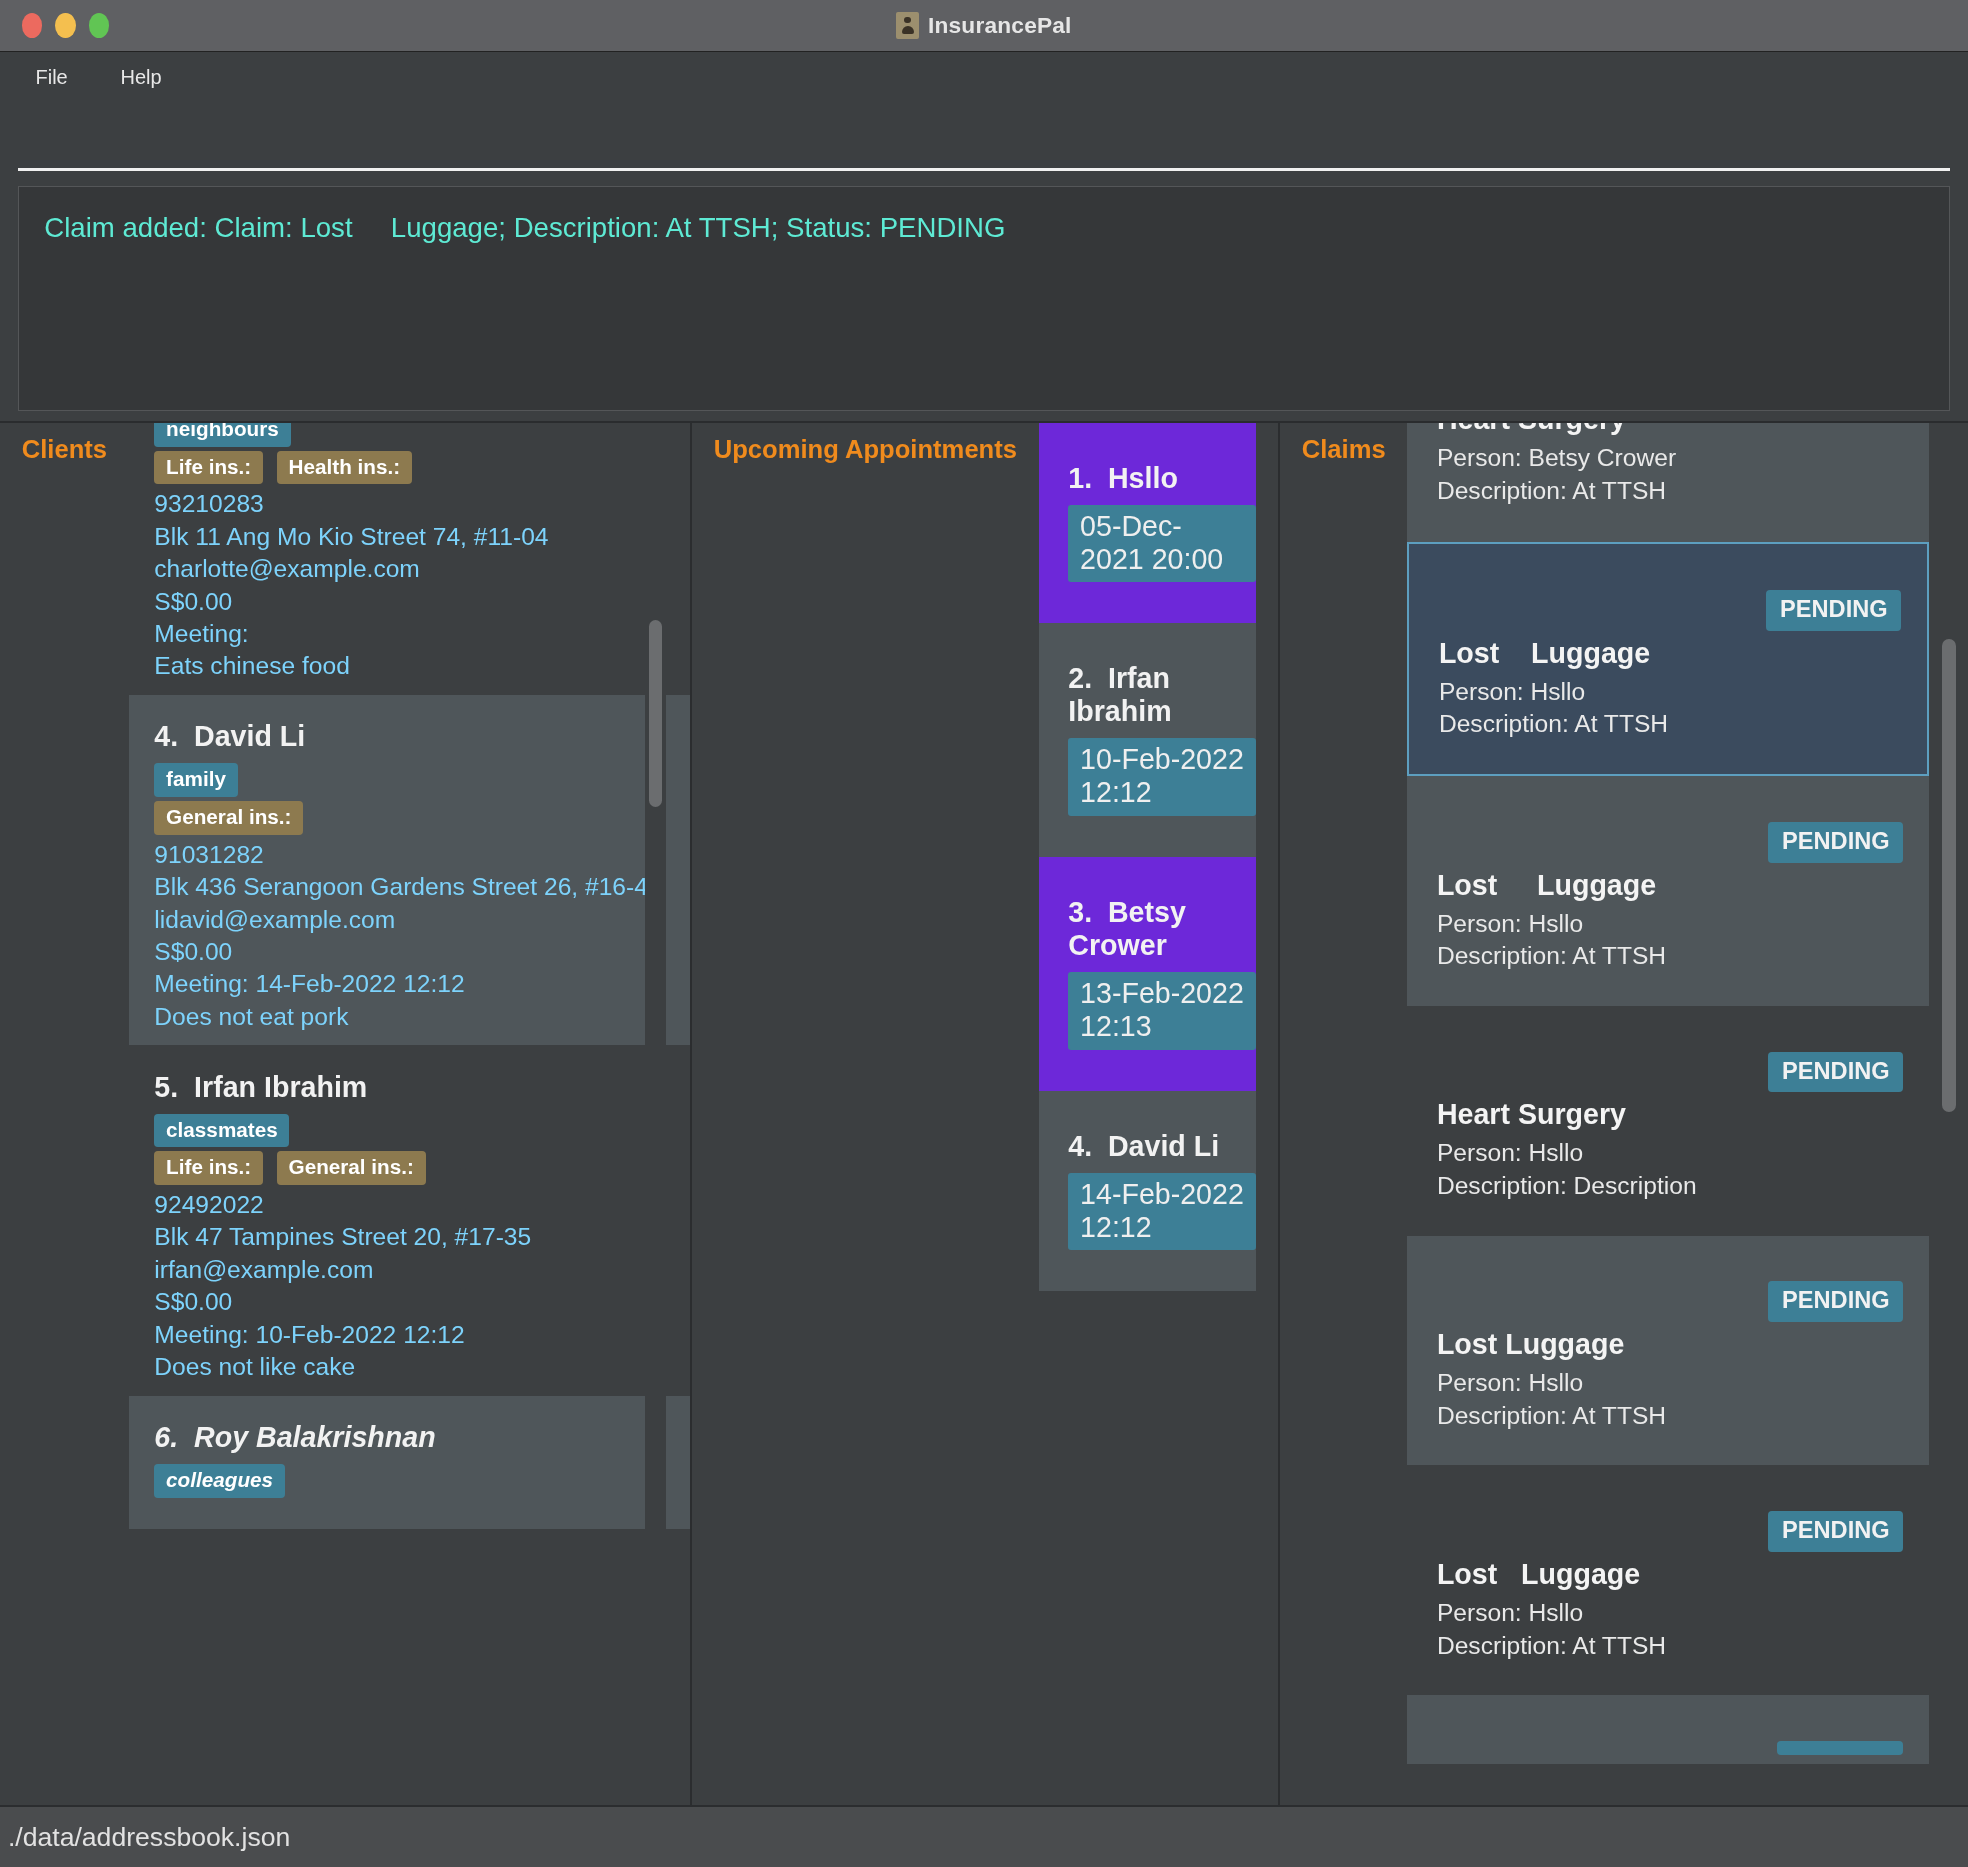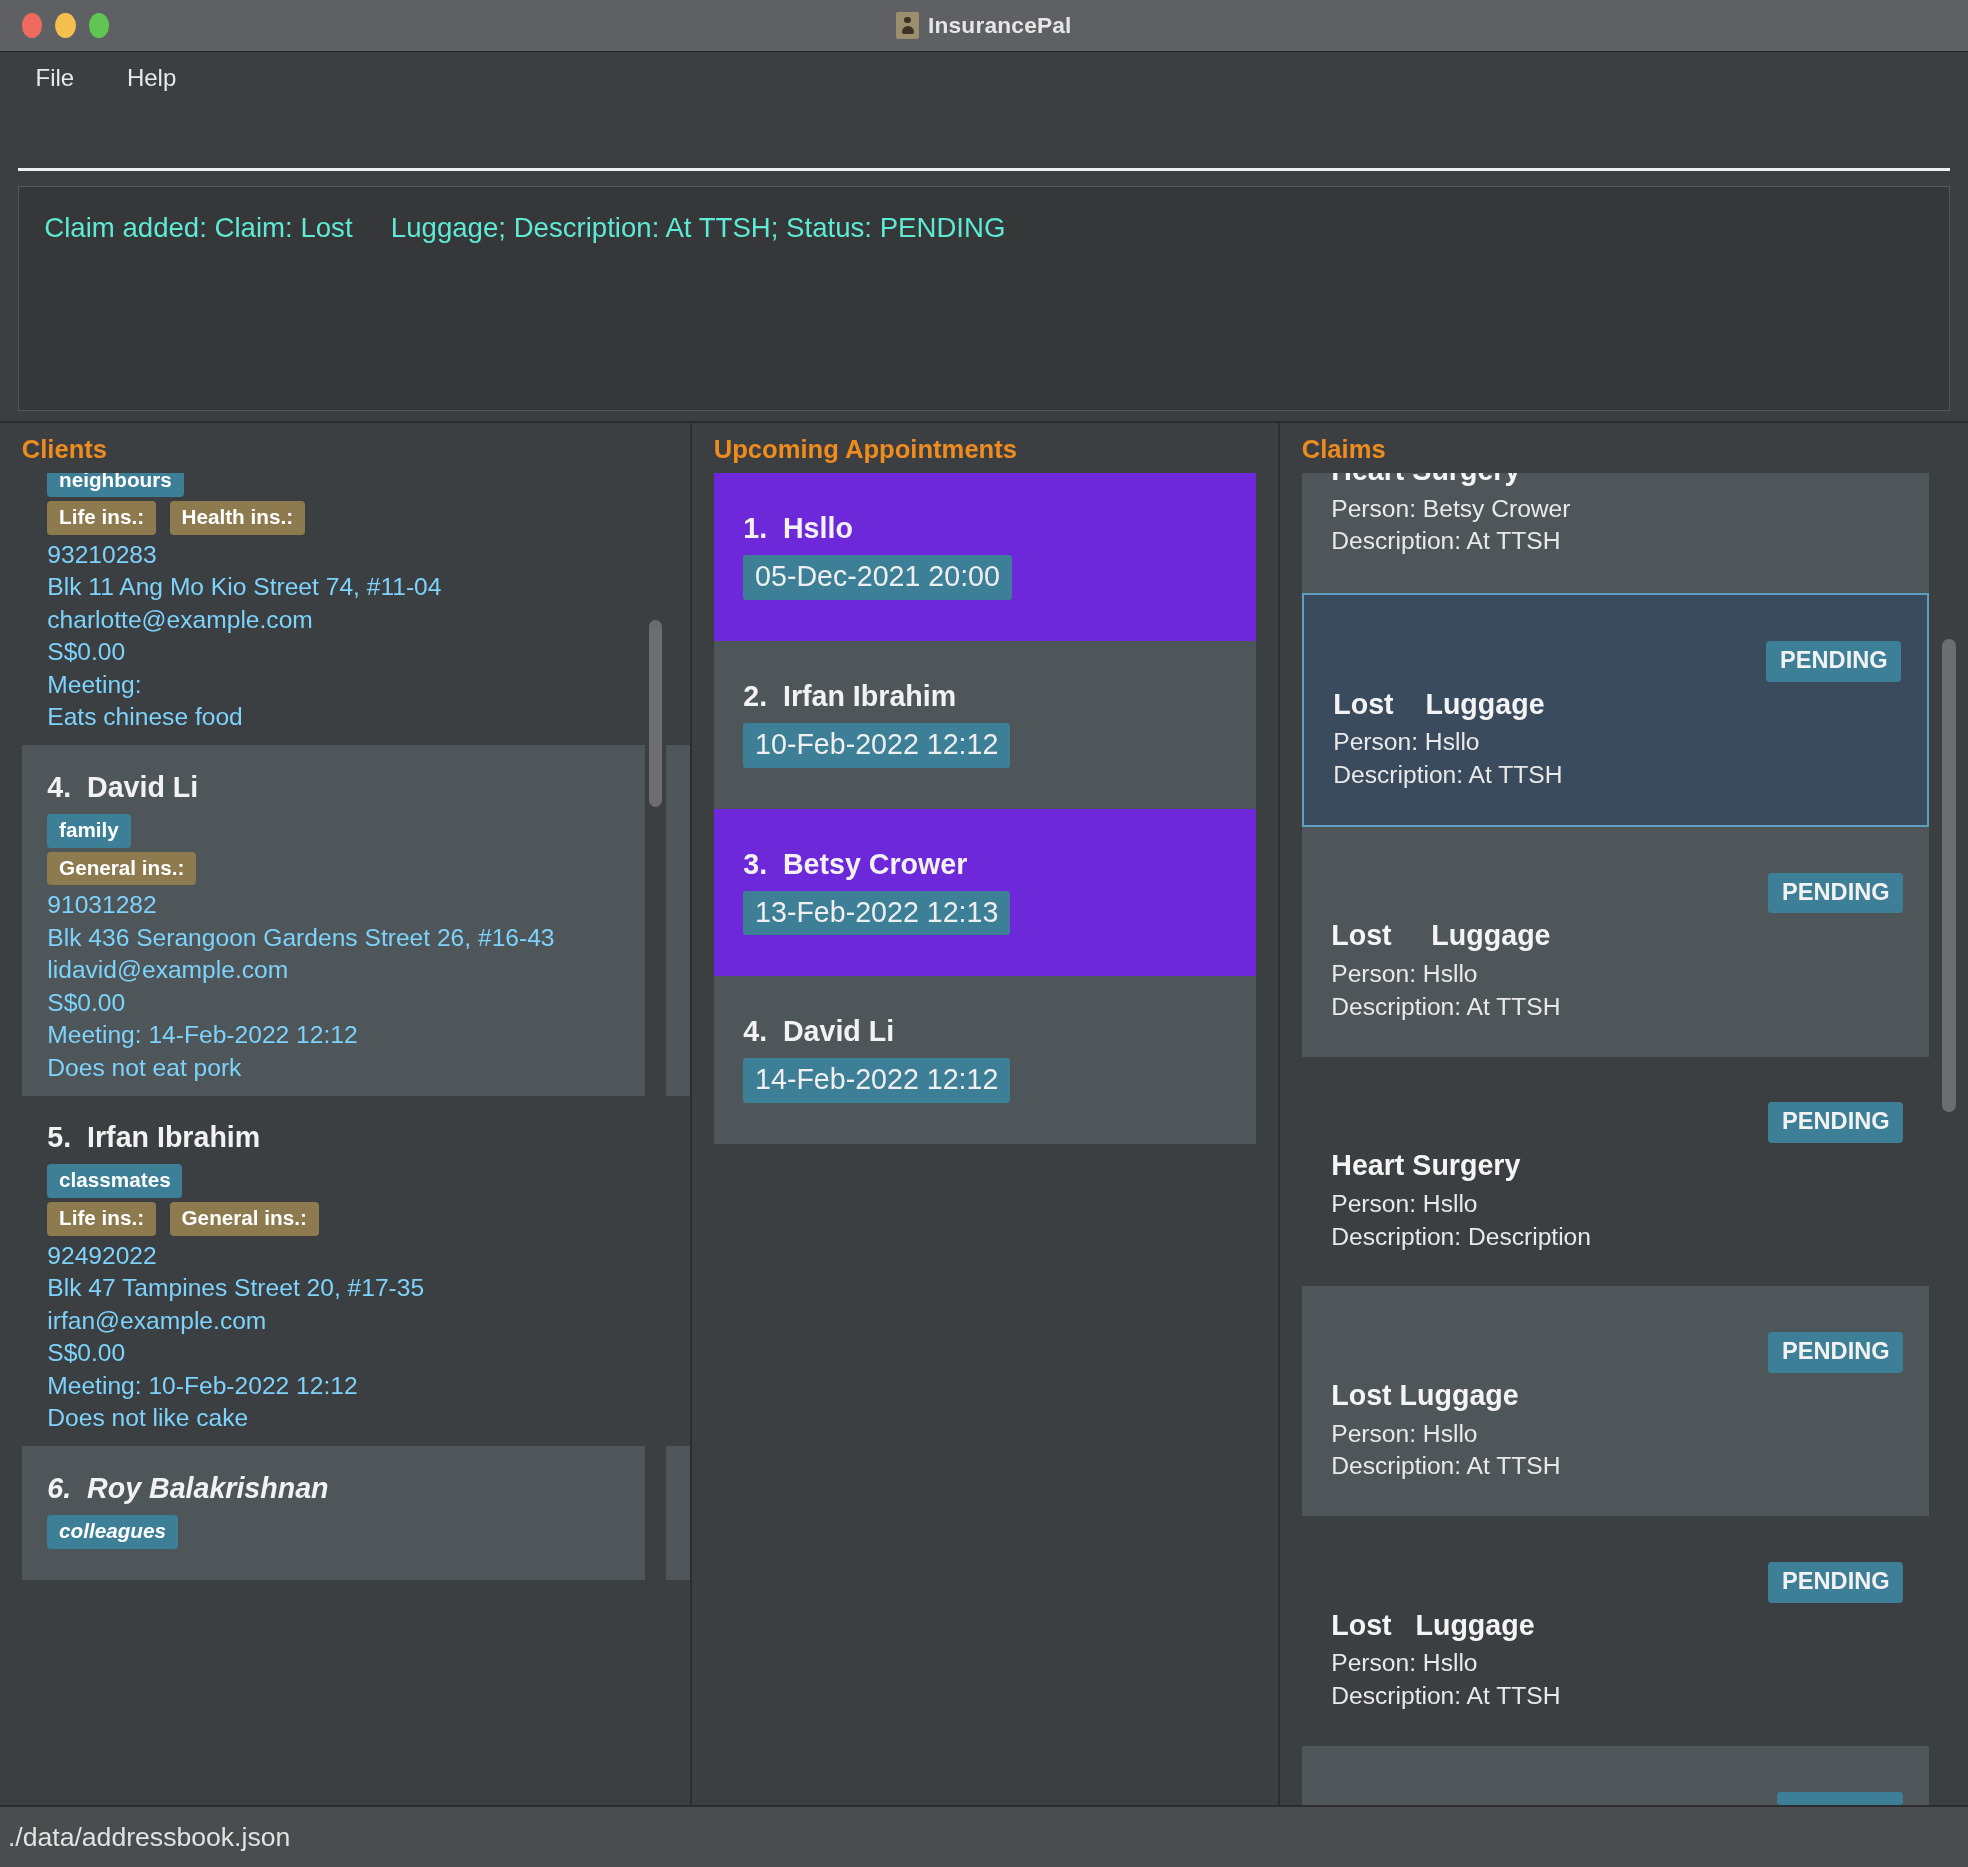--- a/index.html
+++ b/index.html
@@ -74,21 +74,21 @@
   
   .menubar {
     height: 51px;
     background: #3c3f41;
     display: flex; align-items: center;
     padding-left: 25.6px;
     gap: 33px;
     flex: 0 0 auto;
   }
   .menu-item {
-    color: #e8e8e8; font-size: 24px;
+    color: #e8e8e8; font-size: 20px;
     padding: 3.9px 9.9px;
     cursor: default;
   }
 
   
   .command-area {
     flex: 0 0 auto;
     background: #3c3f41;
     padding: 0;
     height: 77px;
@@ -132,21 +132,21 @@
   
   .panels {
     flex: 1 1 auto;
     display: flex;
     background: #2f3133;
     border-top: 2px solid #2a2c2e;
     min-height: 0;
     position: relative;
   }
   .panel {
-    display: flex; flex-direction: column;
+    display: flex; flex-direction: row;
     min-height: 0;
     background: #3c3f41;
     position: relative;
   }
   .panel.clients { width: 690px; border-right: 2px solid #2b2d2f; }
   .panel.appts   { width: 586px; border-right: 2px solid #2b2d2f; }
   .panel.claims  { flex: 1 1 auto; }
 
   .panel-title {
     color: #f08b1d;

